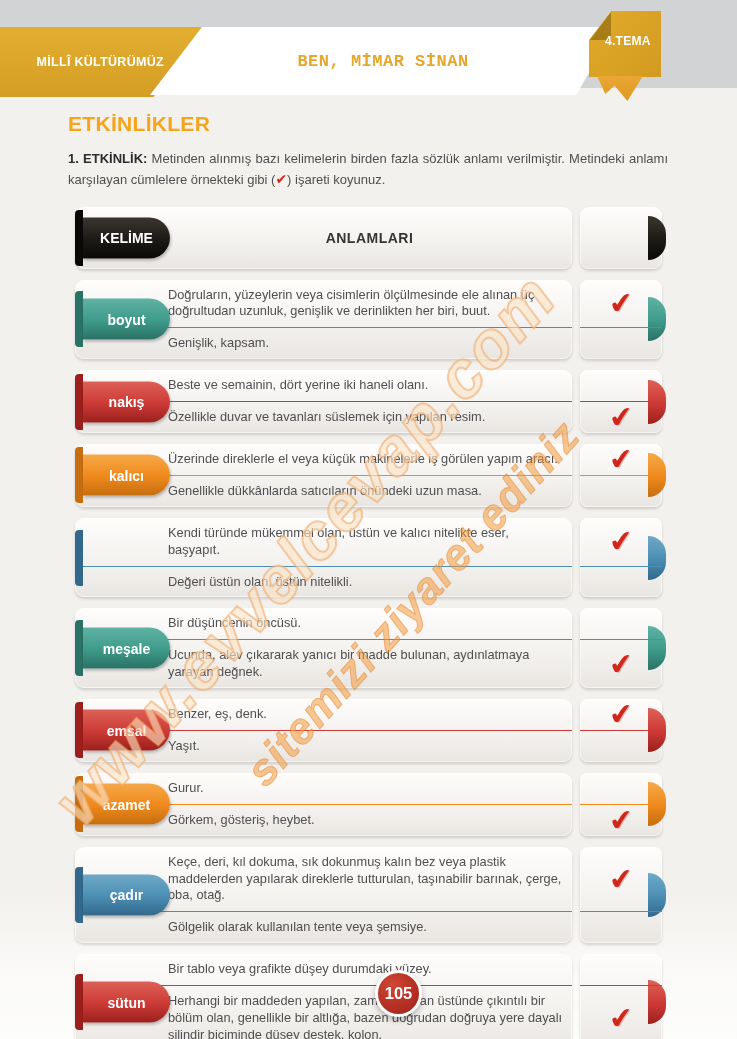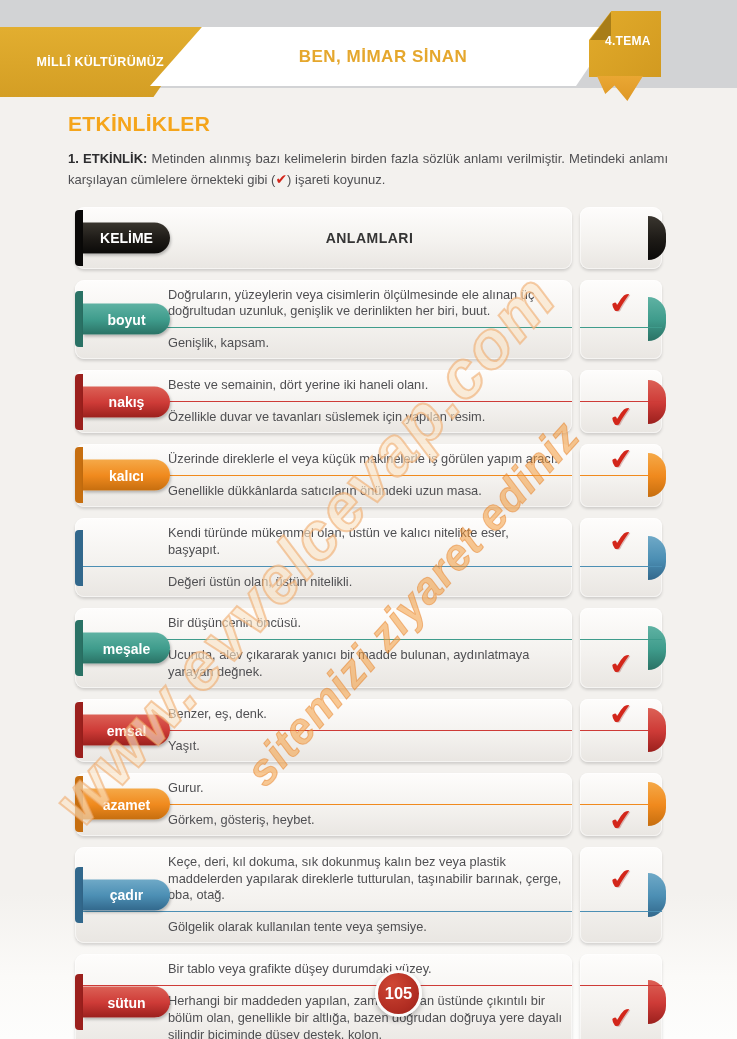--- a/index.html
+++ b/index.html
@@ -13,23 +13,23 @@
   
   .top-band { position:absolute; left:0; top:0; width:737px; height:88px; background:#d2d3d5; }
   .band-yellow {
     position:absolute; left:0; top:27px; width:202px; height:70px;
     background:linear-gradient(180deg,#e2ae30,#d49e24);
     clip-path:polygon(0 0,100% 0,76% 100%,0 100%);
     display:flex; align-items:center; justify-content:flex-end; padding-right:38px;
   }
   .band-yellow span { color:#fff; font-weight:bold; font-size:12.5px; letter-spacing:.3px; }
   .band-white {
-    position:absolute; left:150px; top:27px; width:466px; height:59px; background:#fff;
+    position:absolute; left:150px; top:27px; width:466px; height:68px; background:#fff;
     clip-path:polygon(52px 0,100% 0,calc(100% - 40px) 100%,0 100%);
-    display:flex; align-items:center; justify-content:center;
+    display:flex; align-items:center; justify-content:center;font-family:Liberation Mono, monospace;
   }
   .band-white span { color:#e5a72d; font-weight:bold; font-size:17px; letter-spacing:.5px; }
   .ribbon { position:absolute; left:589px; top:11px; width:74px; height:86px; }
   .ribbon-body {
     position:absolute; left:0; top:0; width:72px; height:66px;
     background:linear-gradient(135deg,#e2ab2b,#d29a20);
     clip-path:polygon(31% 0,100% 0,100% 100%,0 100%,0 44%);
   }
   .ribbon-fold { position:absolute; left:1px; top:1px; width:21px; height:28px;
     background:#a87d18; clip-path:polygon(100% 0,100% 100%,0 100%); }
@@ -66,21 +66,21 @@
     position:absolute; right:-4px; top:50%; transform:translateY(-50%);
     width:18px; height:44px; border-radius:0 22px 22px 0;
     background:linear-gradient(180deg,var(--light),var(--main) 52%,var(--dark));
   }
   .spine {
     position:absolute; left:0; top:50%; transform:translateY(-50%);
     width:8px; height:56px; background:var(--dark); border-radius:4px 0 0 4px; z-index:2;
   }
   .pill {
     position:absolute; left:8px; top:50%; transform:translateY(-50%);
-    width:87px; height:31px; z-index:3; border-radius:0 21px 21px 0;
+    width:87px; height:41px; z-index:3; border-radius:0 21px 21px 0;
     background:linear-gradient(180deg,var(--light) 0%,var(--main) 52%,var(--dark) 100%);
     display:flex; align-items:center; justify-content:center;
     color:#fff; font-weight:bold; font-size:14px;
     box-shadow:1px 2px 3px rgba(0,0,0,.25);
   }
   .m { grid-column:1; z-index:1; padding:7px 8px 7px 93px; font-size:12.8px; color:#4f4f52; line-height:1.32; }
   .m1 { grid-row:1; display:flex; flex-direction:column; justify-content:flex-end; }
   .m2 { grid-row:2; border-top:1.6px solid var(--main); }
   .c { grid-column:2; z-index:1; display:flex; align-items:center; justify-content:center; min-height:30px; }
   .c1 { grid-row:1; }

